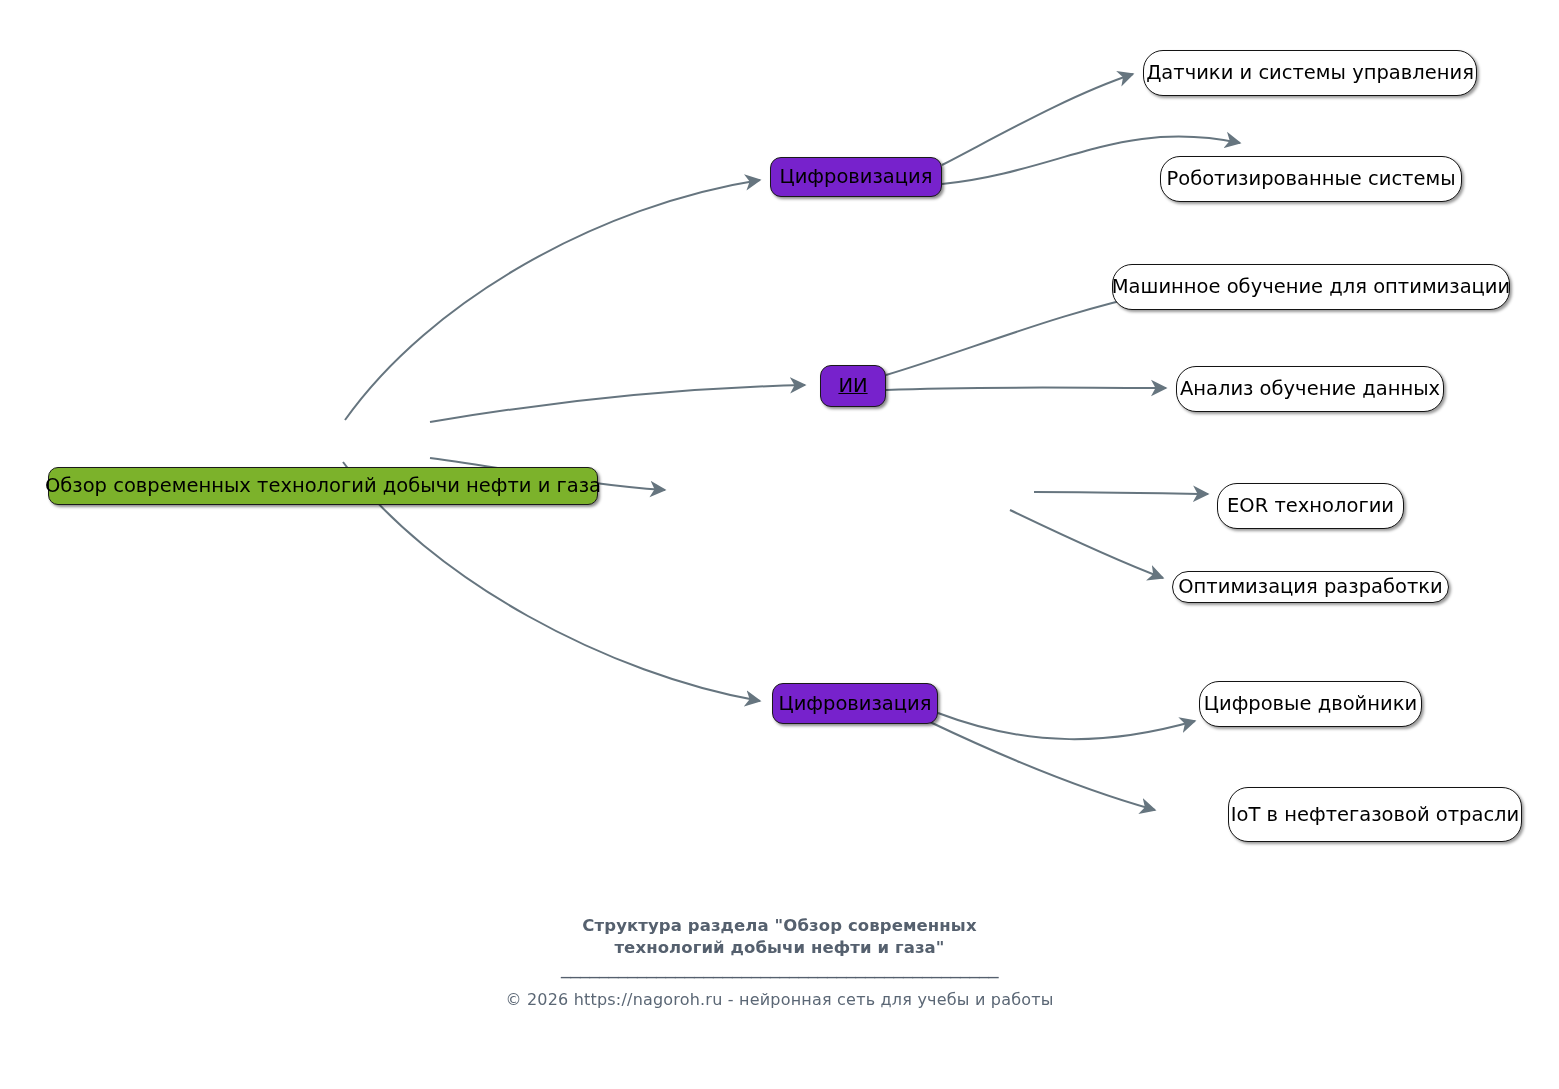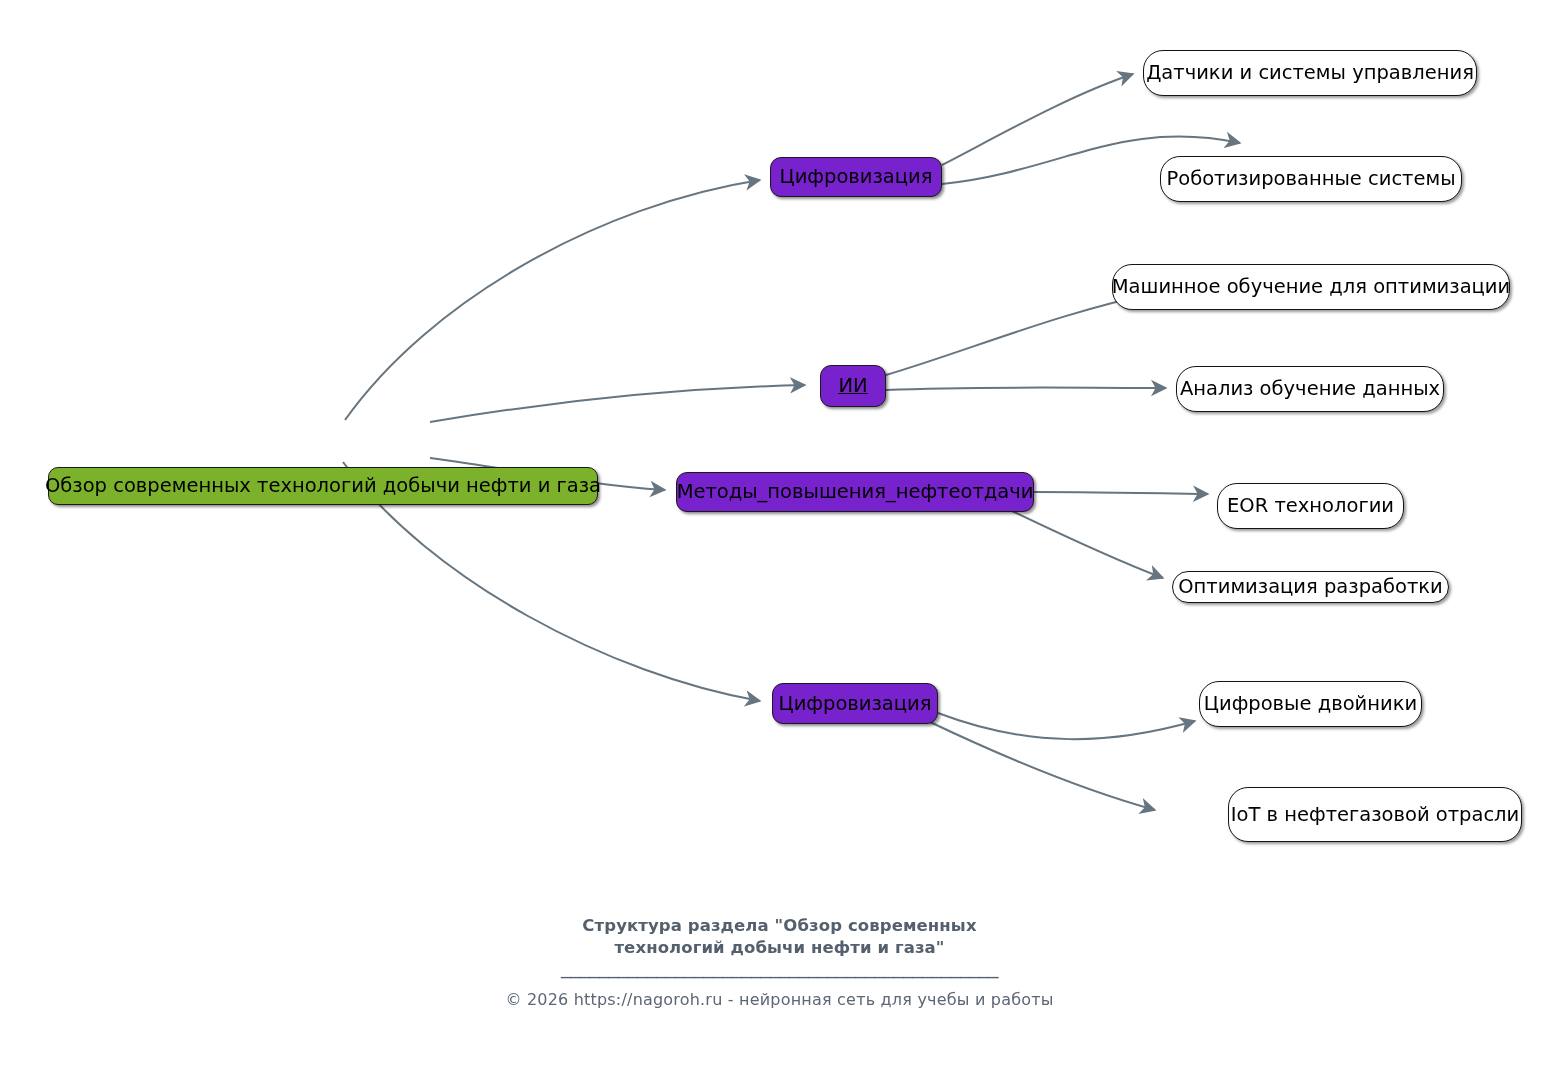--- a/index.html
+++ b/index.html
@@ -127,23 +127,20 @@
   </div>
 
   <div class="node node-branch" style="left:770px; top:157px; width:172px; height:40px;">
     <span>Цифровизация</span>
   </div>
 
   <div class="node node-branch" style="left:820px; top:365px; width:66px; height:42px;text-decoration:underline;">
     <span>ИИ</span>
   </div>
 
-  <div class="node node-branch" style="left:676px; top:472px; width:358px; height:40px;">
-    <span>Методы_повышения_нефтеотдачи</span>
-  </div>
 
   <div class="node node-branch" style="left:772px; top:683px; width:166px; height:41px;">
     <span>Цифровизация</span>
   </div>
 
   <div class="node node-leaf" style="left:1143px; top:50px; width:334px; height:46px;">
     <span>Датчики и системы управления</span>
   </div>
 
   <div class="node node-leaf" style="left:1160px; top:156px; width:302px; height:46px;">

